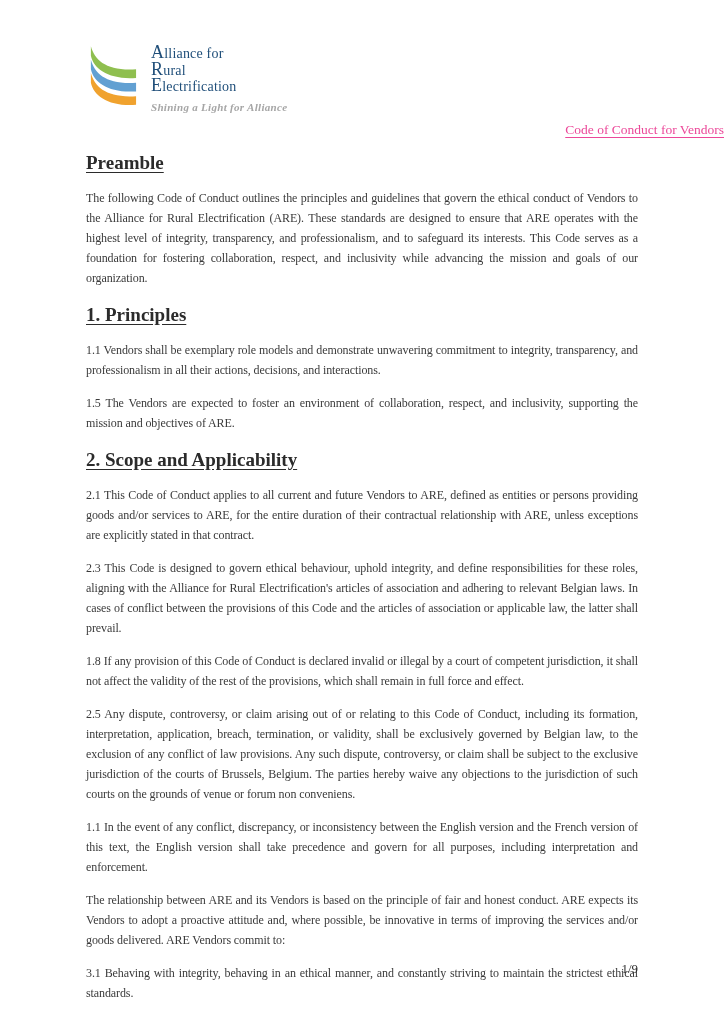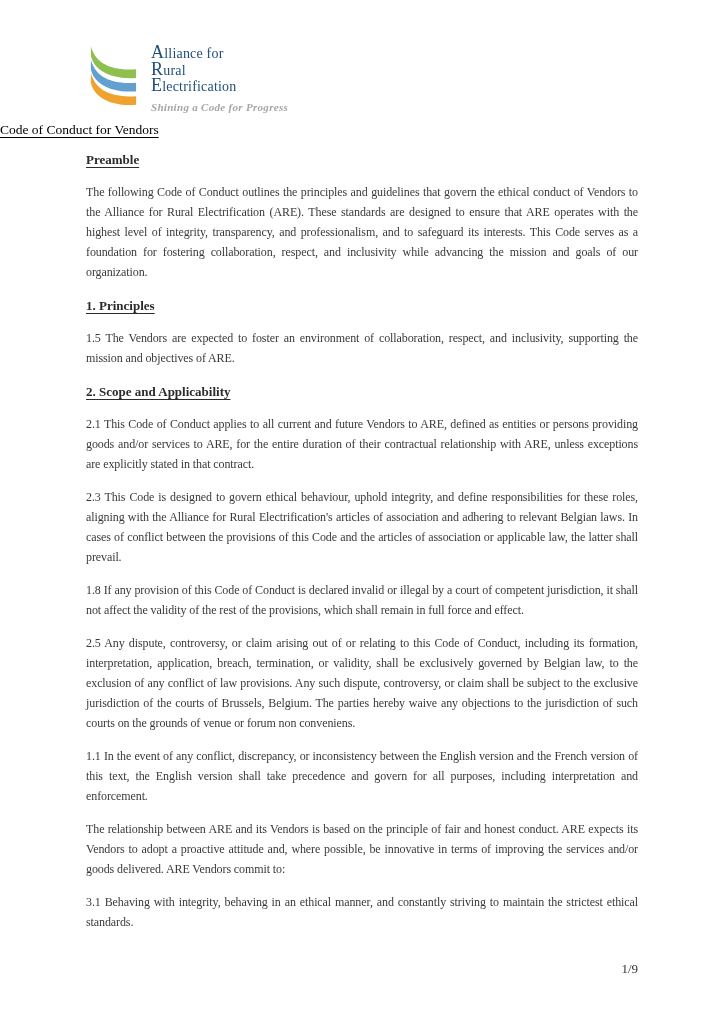--- a/index.html
+++ b/index.html
@@ -37,35 +37,35 @@
     font-weight: bold;
     font-style: italic;
     letter-spacing: 0.3px;
   }
   
   .doc-title {
     position: absolute;
     top: 122px;
     left: 0;
     width: 100%;
-    text-align: left;
+    text-align: right;
     font-size: 13.5px;
-    color: #000000;
+    color: #ec4899;
     text-decoration: underline;
     text-underline-offset: 3px;
   }
   .doc-body {
     position: absolute;
     top: 152px;
     left: 86px;
     width: 552px;
   }
   .doc-section { margin: 0; }
   .sec-heading {
-    font-size: 13px;
+    font-size: 19px;
     font-weight: bold;
     color: #2b2b2b;
     text-decoration: underline;
     text-underline-offset: 3px;
     margin: 16px 0 14px 0;
   }
   .doc-section:first-child .sec-heading { margin-top: 0; }
   .para {
     font-size: 12px;
     line-height: 20px;
@@ -92,33 +92,34 @@
       <svg width="50" height="64" viewBox="0 0 52 64" xmlns="http://www.w3.org/2000/svg">
         <path d="M3,1 C7,16 20,27 50,25 L50,34 C22,36 6,25 3,11 Z" fill="#8FBF4F"></path>
         <path d="M3,15 C7,30 20,41 50,39 L50,48 C22,50 6,39 3,25 Z" fill="#62A0D2"></path>
         <path d="M3,29 C7,44 20,55 50,53 L50,62 C22,64 6,53 3,39 Z" fill="#F0A22E"></path>
       </svg>
     </div>
     <div class="logo-text">
       <div class="logo-line">Alliance for</div>
       <div class="logo-line">Rural</div>
       <div class="logo-line">Electrification</div>
-      <div class="logo-tagline">Shining a Code for Progress</div>
+      <div class="logo-tagline">Shining a Light for Alliance</div>
     </div>
   </header>
 
   <div class="doc-title">Code of Conduct for Vendors</div>
 
   <main class="doc-body">
       <section class="doc-section">
         <h2 class="sec-heading">Preamble</h2>
         <p class="para">The following Code of Conduct outlines the principles and guidelines that govern the ethical conduct of Vendors to the Alliance for Rural Electrification (ARE). These standards are designed to ensure that ARE operates with the highest level of integrity, transparency, and professionalism, and to safeguard its interests. This Code serves as a foundation for fostering collaboration, respect, and inclusivity while advancing the mission and goals of our organization.</p>
       </section>
       <section class="doc-section">
         <h2 class="sec-heading">1. Principles</h2>
+        <p class="para">1.1 Vendors shall be exemplary role models and demonstrate unwavering commitment to integrity, transparency, and professionalism in all their actions, decisions, and interactions.</p>
         <p class="para">1.5 The Vendors are expected to foster an environment of collaboration, respect, and inclusivity, supporting the mission and objectives of ARE.</p>
       </section>
       <section class="doc-section">
         <h2 class="sec-heading">2. Scope and Applicability</h2>
         <p class="para">2.1 This Code of Conduct applies to all current and future Vendors to ARE, defined as entities or persons providing goods and/or services to ARE, for the entire duration of their contractual relationship with ARE, unless exceptions are explicitly stated in that contract.</p>
         <p class="para">2.3 This Code is designed to govern ethical behaviour, uphold integrity, and define responsibilities for these roles, aligning with the Alliance for Rural Electrification's articles of association and adhering to relevant Belgian laws. In cases of conflict between the provisions of this Code and the articles of association or applicable law, the latter shall prevail.</p>
         <p class="para">1.8 If any provision of this Code of Conduct is declared invalid or illegal by a court of competent jurisdiction, it shall not affect the validity of the rest of the provisions, which shall remain in full force and effect.</p>
         <p class="para">2.5 Any dispute, controversy, or claim arising out of or relating to this Code of Conduct, including its formation, interpretation, application, breach, termination, or validity, shall be exclusively governed by Belgian law, to the exclusion of any conflict of law provisions. Any such dispute, controversy, or claim shall be subject to the exclusive jurisdiction of the courts of Brussels, Belgium. The parties hereby waive any objections to the jurisdiction of such courts on the grounds of venue or forum non conveniens.</p>
         <p class="para">1.1 In the event of any conflict, discrepancy, or inconsistency between the English version and the French version of this text, the English version shall take precedence and govern for all purposes, including interpretation and enforcement.</p>
       </section>

